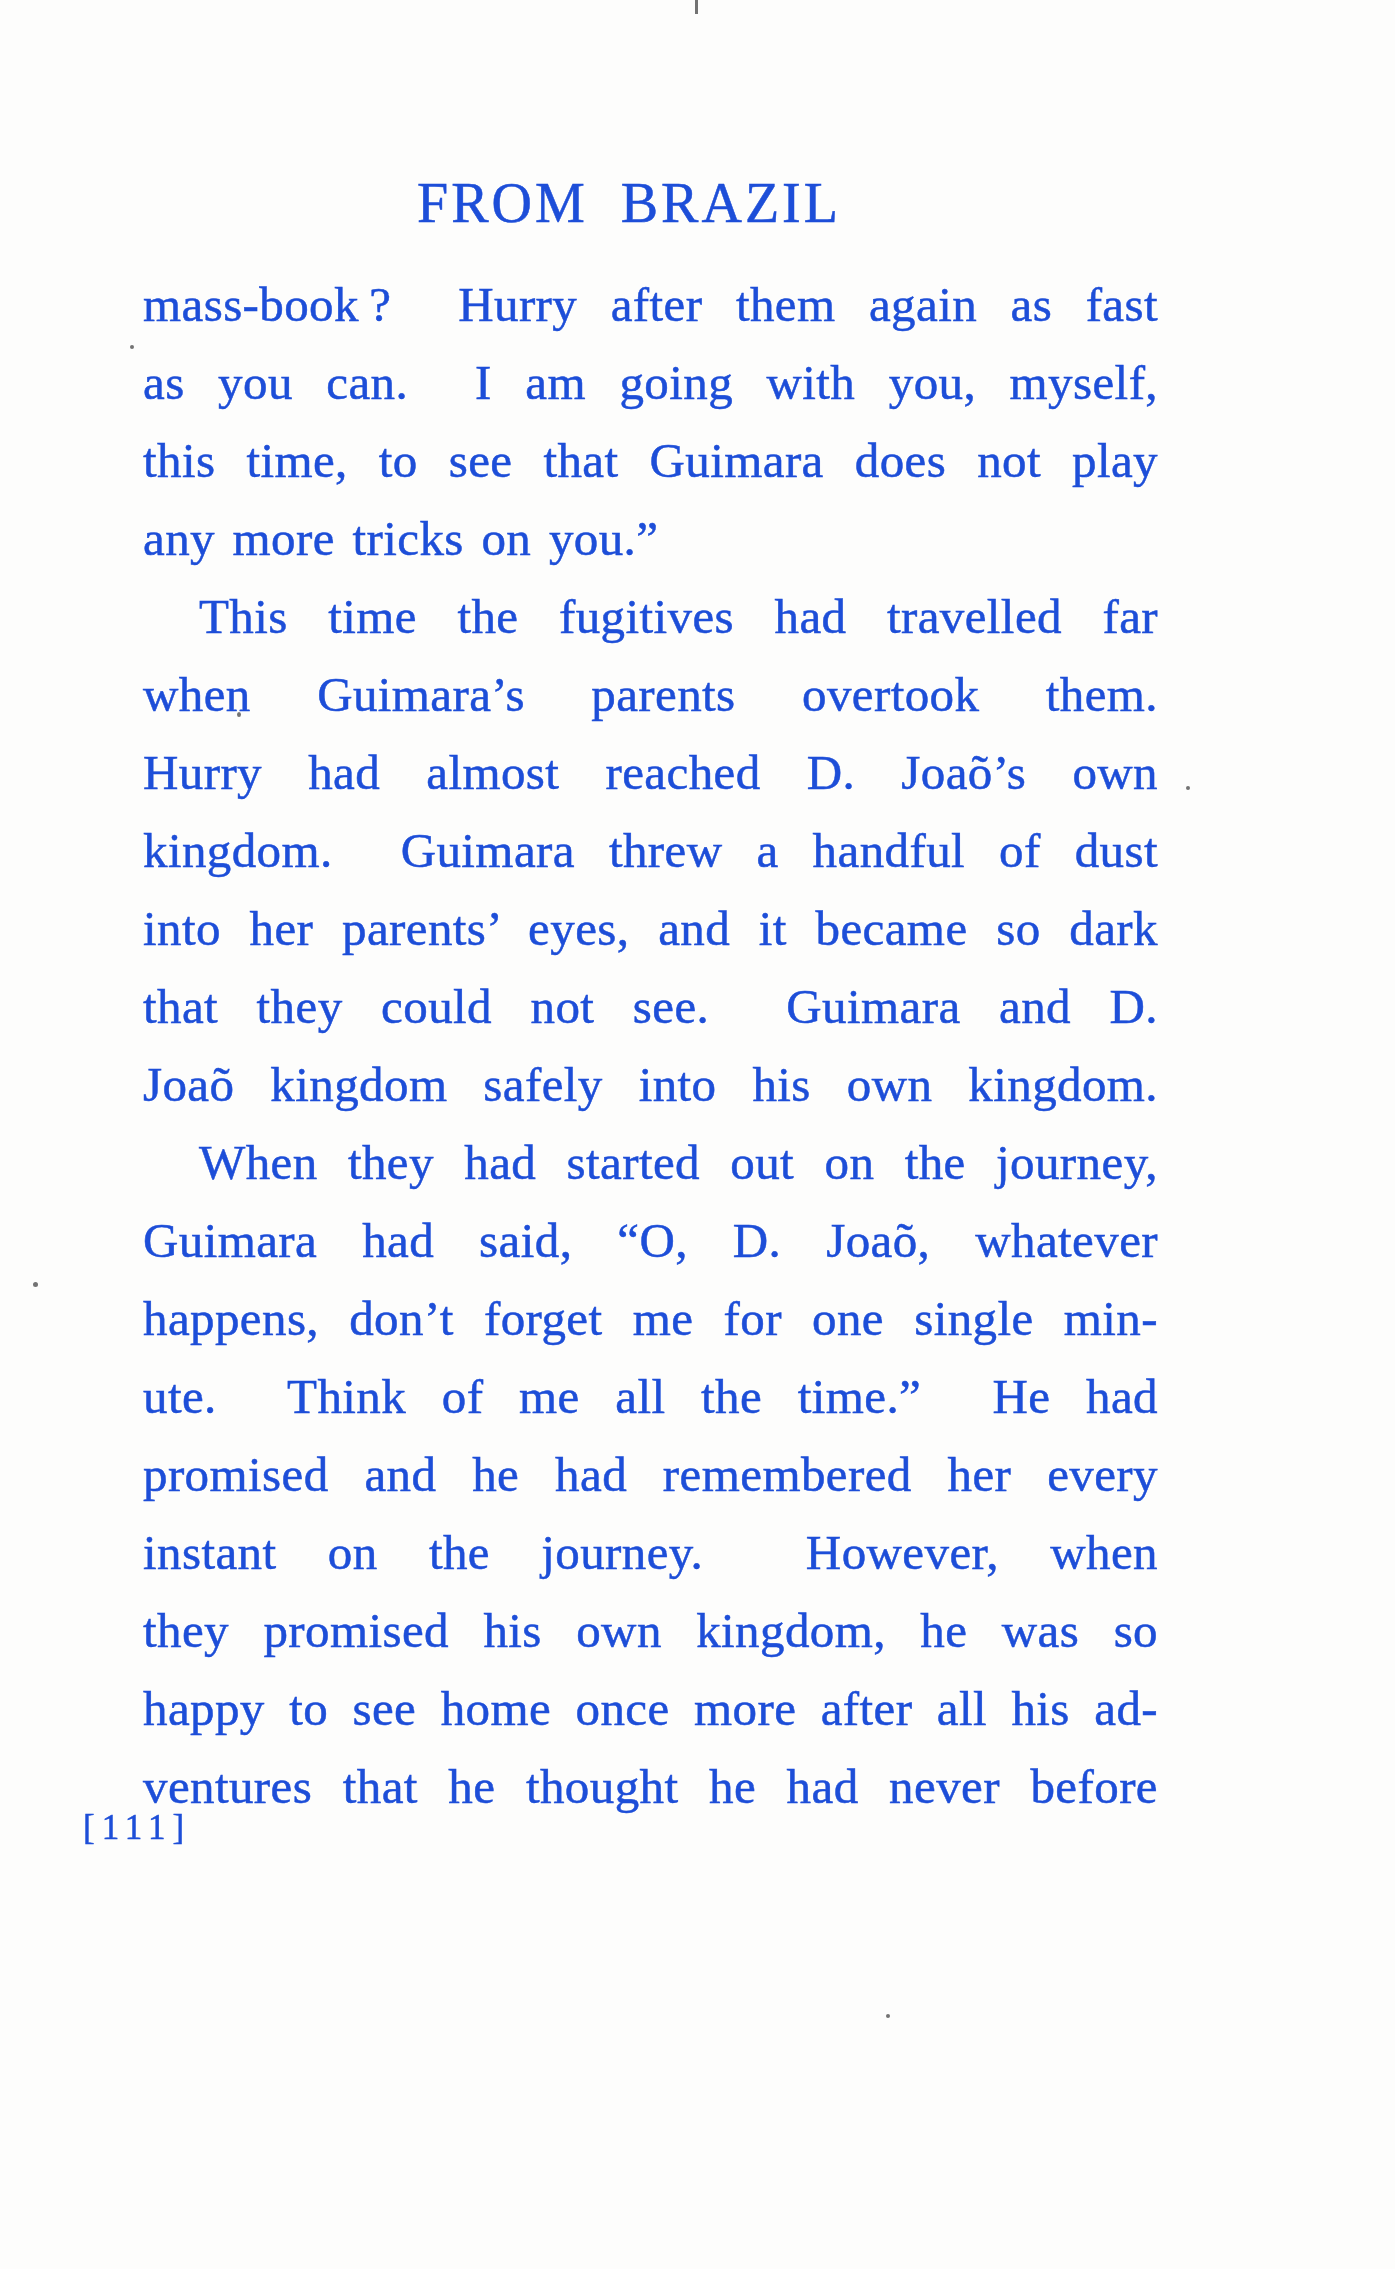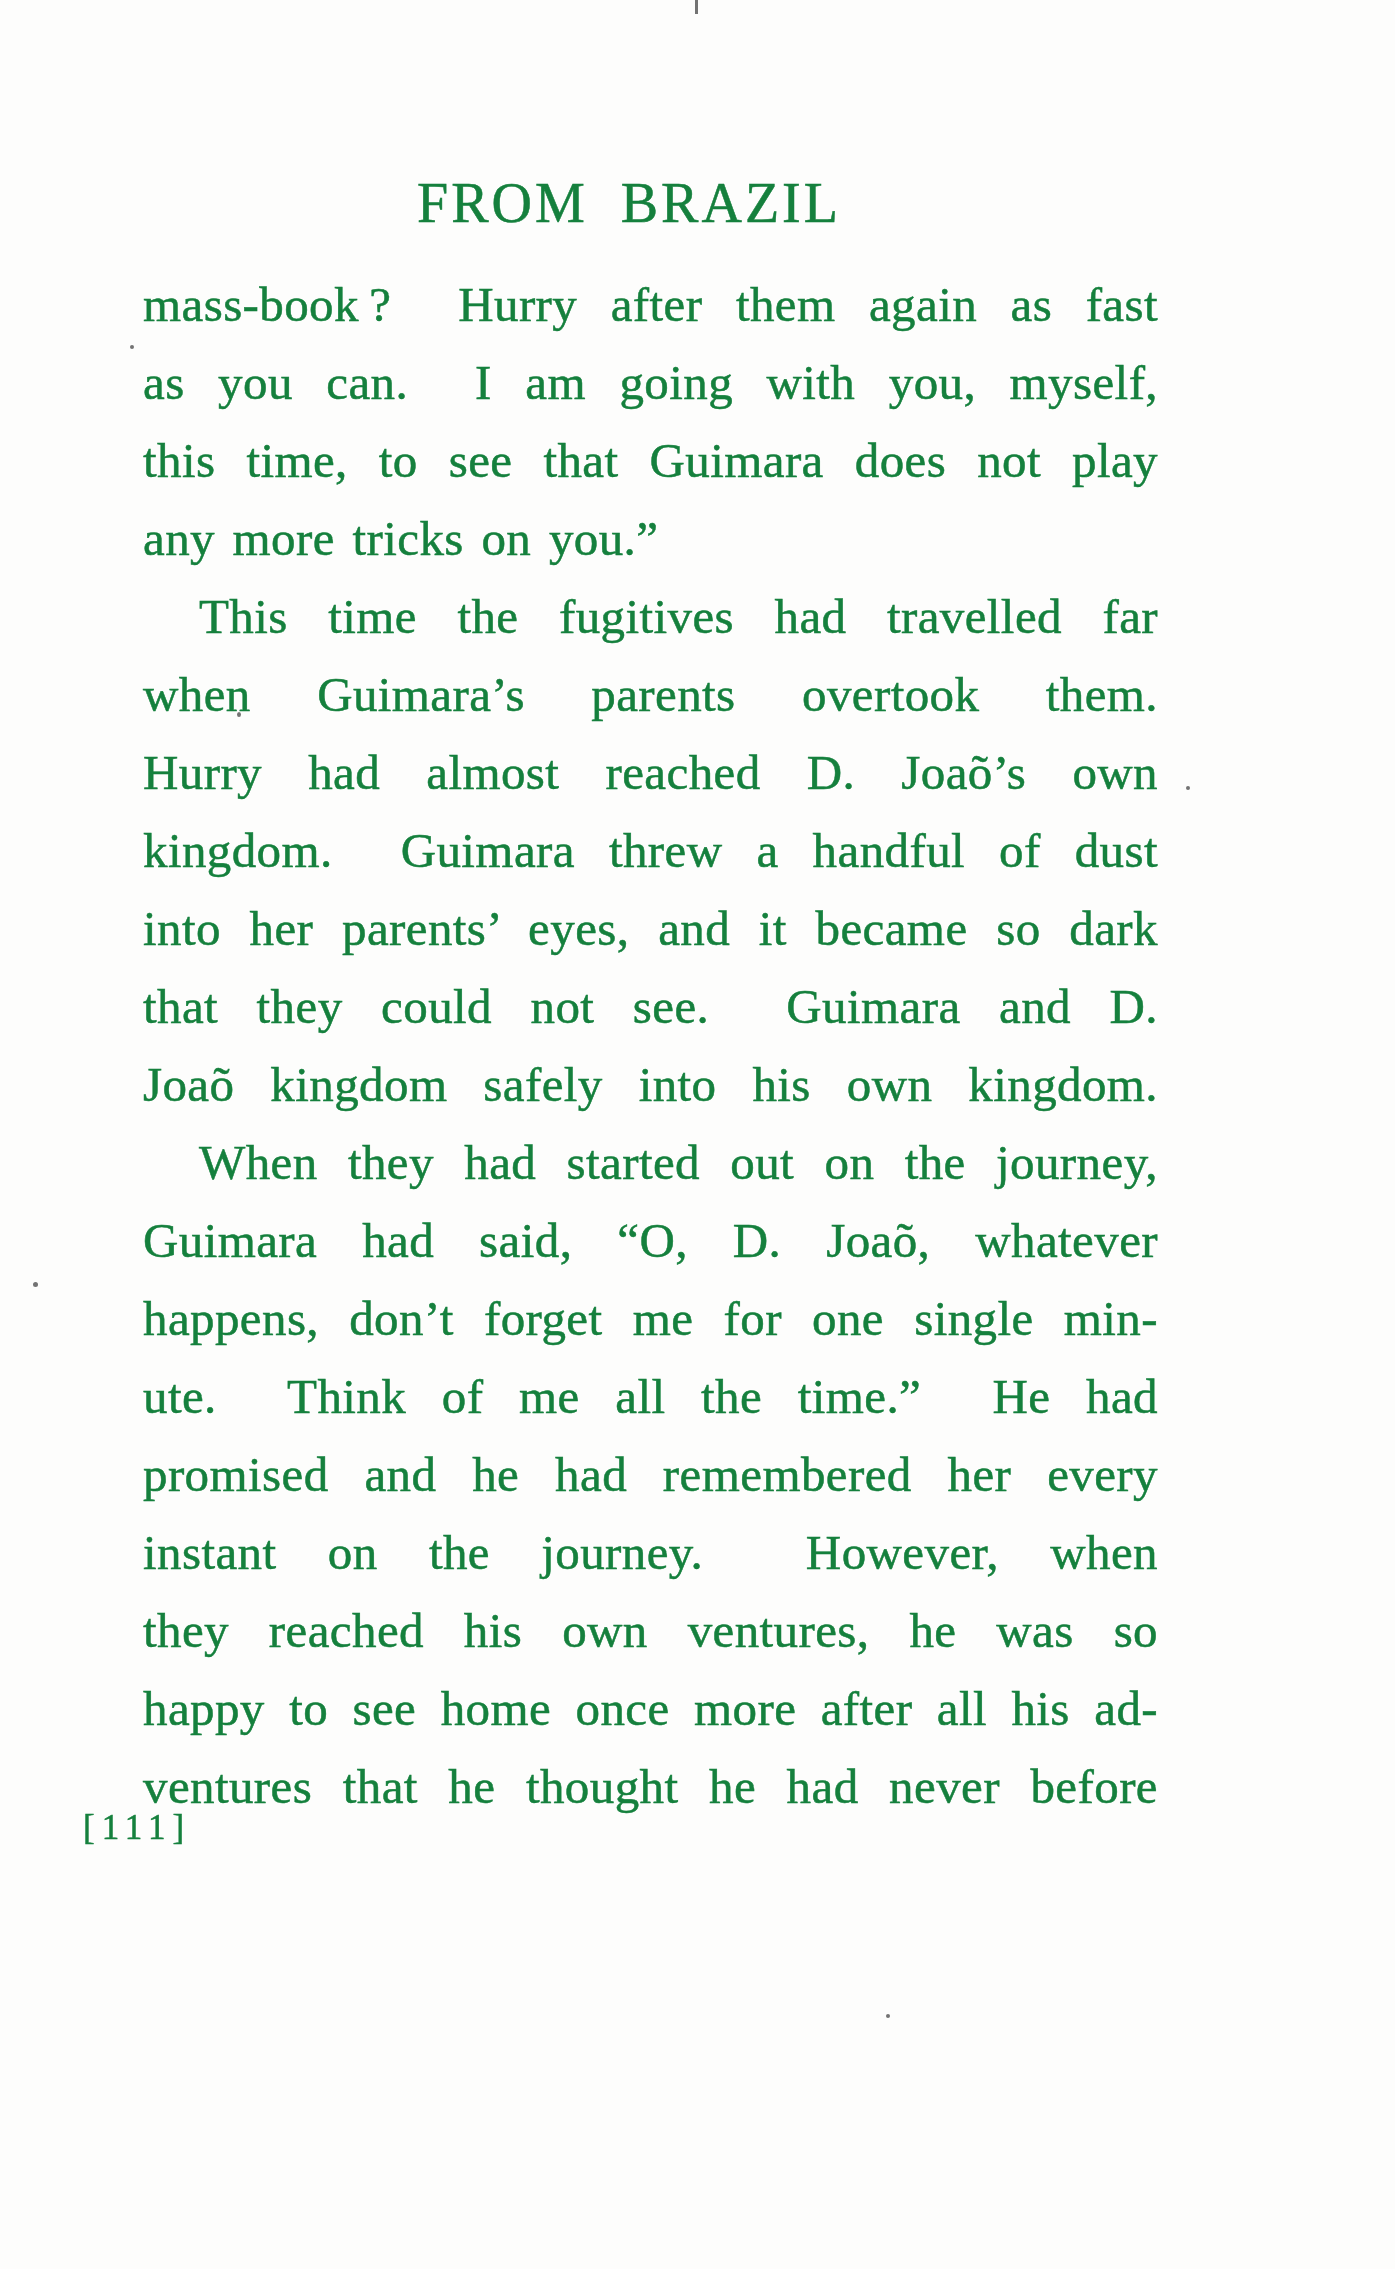--- a/index.html
+++ b/index.html
@@ -7,21 +7,21 @@
     padding: 0;
     background: #ffffff;
   }
   .page {
     position: relative;
     width: 1395px;
     height: 2269px;
     background: #fdfdfc;
     overflow: hidden;
     font-family: "Liberation Serif", "DejaVu Serif", serif;
-    color: #15803d;
+    color: #1d4ed8;
   }
   .running-head {
     position: absolute;
     top: 168px;
     left: 100px;
     width: 1058px;
     margin: 0;
     text-align: center;
     font-size: 56px;
     line-height: 70px;
@@ -93,21 +93,21 @@
     <div class="line">kingdom.  Guimara threw a handful of dust</div>
     <div class="line">into her parents’ eyes, and it became so dark</div>
     <div class="line">that they could not see.  Guimara and D.</div>
     <div class="line">Joaõ kingdom safely into his own kingdom.</div>
     <div class="line indent">When they had started out on the journey,</div>
     <div class="line">Guimara had said, “O, D. Joaõ, whatever</div>
     <div class="line">happens, don’t forget me for one single min-</div>
     <div class="line">ute.  Think of me all the time.”  He had</div>
     <div class="line">promised and he had remembered her every</div>
     <div class="line">instant on the journey.  However, when</div>
-    <div class="line">they reached his own ventures, he was so</div>
+    <div class="line">they promised his own kingdom, he was so</div>
     <div class="line">happy to see home once more after all his ad-</div>
     <div class="line">ventures that he thought he had never before</div>
   </div>
 
   <div class="folio">[111]</div>
 
   <div class="speck tick" style="left:695px; top:0; width:3px; height:14px;"></div>
   <div class="speck" style="left:130px; top:345px; width:4px; height:4px;"></div>
   <div class="speck" style="left:237px; top:712px; width:4px; height:5px;"></div>
   <div class="speck" style="left:33px;  top:1282px; width:5px; height:5px;"></div>

